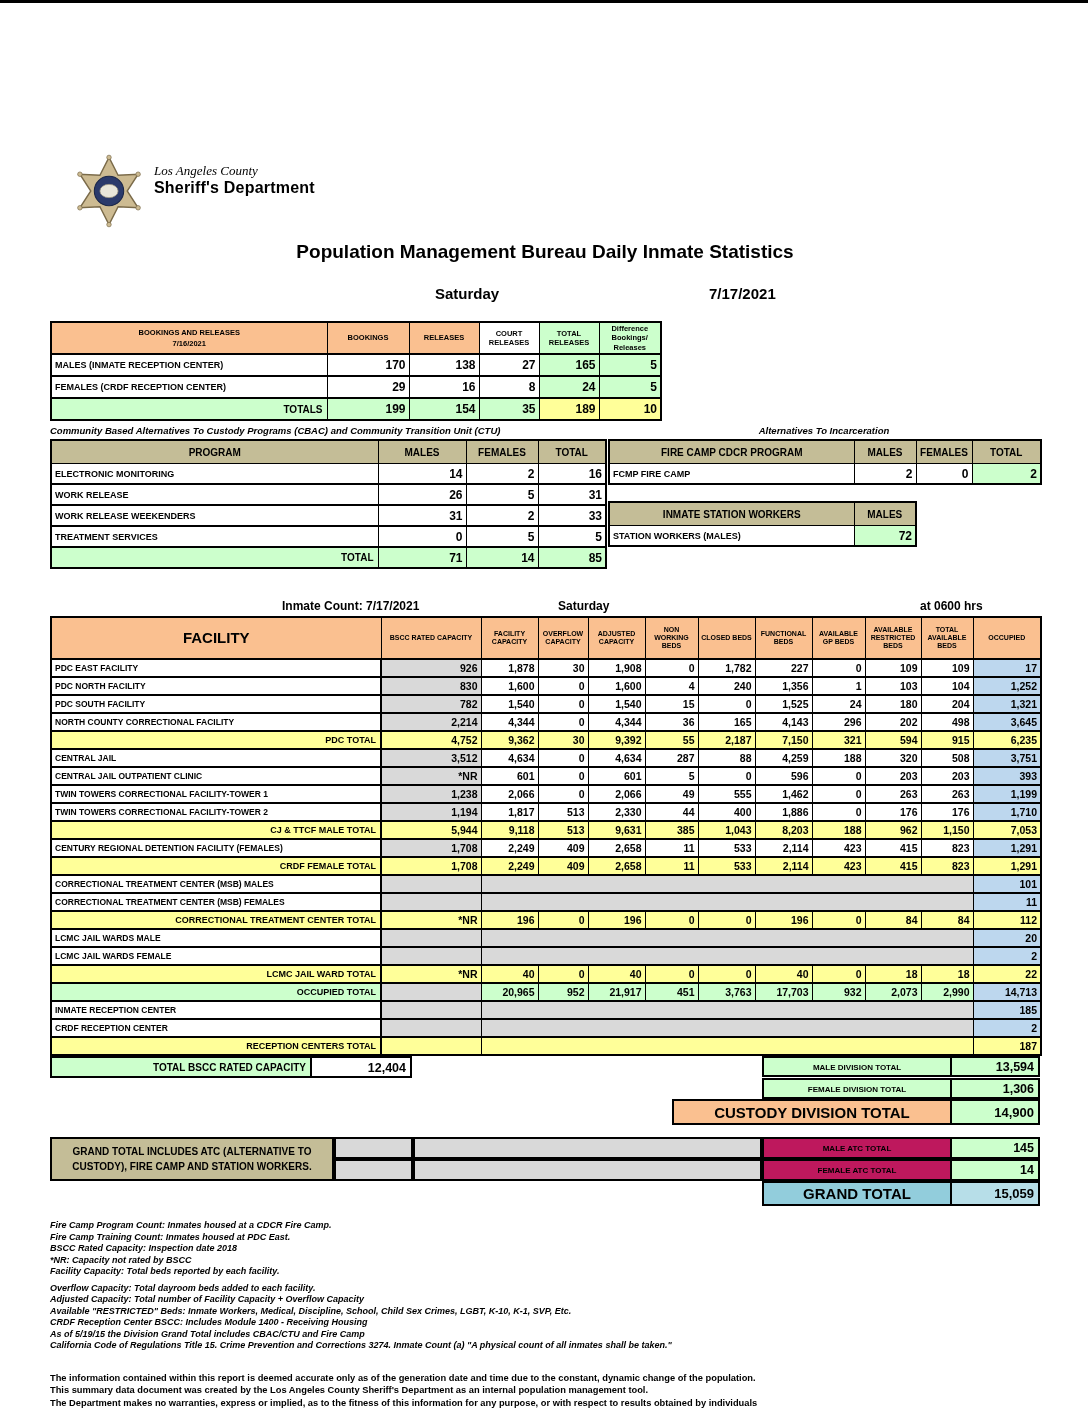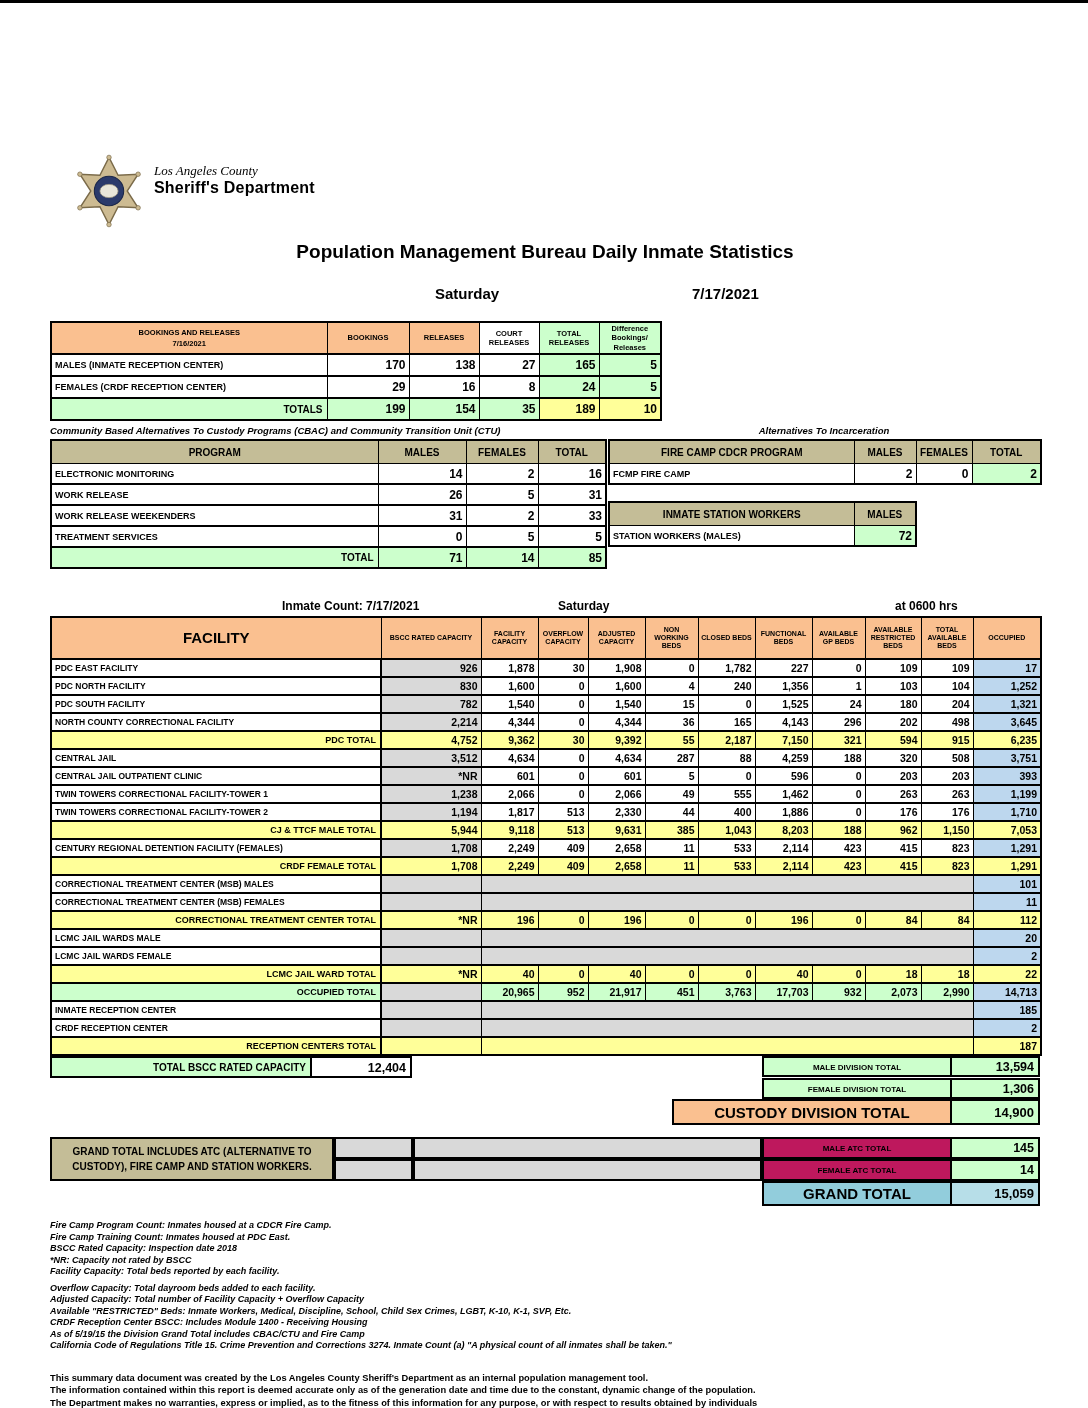--- a/index.html
+++ b/index.html
@@ -8,21 +8,21 @@
   .page{padding:0 48px 0 50px;width:990px;}
 
   
   .logo-row{display:flex;align-items:flex-start;margin-top:146px;margin-left:24px;height:84px;}
   .agency{margin-left:10px;margin-top:14px;}
   .agency-l1{font-family:"Liberation Serif",serif;font-style:italic;font-size:13px;}
   .agency-l2{font-weight:bold;font-size:16px;letter-spacing:.2px;}
   .main-title{text-align:center;font-weight:bold;font-size:19px;margin-top:8px;}
   .date-row{position:relative;height:20px;margin-top:22px;font-weight:bold;font-size:15px;}
   .date-row .day{position:absolute;left:385px;}
-  .date-row .date{position:absolute;left:642px;}
+  .date-row .date{position:absolute;left:659px;}
 
   
   table{border-collapse:collapse;table-layout:fixed;}
   td,th{border:1px solid #000;overflow:hidden;white-space:nowrap;}
   .num{text-align:right;padding-right:3px;font-weight:bold;}
   .lbl{text-align:left;padding-left:3px;font-weight:bold;}
 
   
   .bookings{width:610px;margin-top:16px;border:2px solid #000;}
   .bookings th,.bookings td{border-bottom-width:2px;}
@@ -45,21 +45,21 @@
   .cbac td.lbl,.fire td.lbl,.station td.lbl{font-size:9px;}
   .cbac .tot td{background:#CCFFCC;}
   .cbac .tot .tlbl{text-align:right;padding-right:4px;font-weight:bold;font-size:10px;}
   .ati-title{text-align:center;font-weight:bold;font-style:italic;font-size:9.5px;margin-bottom:3px;}
   .station{margin-top:16px;}
 
   
   .count-caption{position:relative;height:17px;margin-top:30px;font-weight:bold;font-size:12px;}
   .count-caption .c1{position:absolute;left:232px;}
   .count-caption .c2{position:absolute;left:508px;}
-  .count-caption .c3{position:absolute;left:845px;}
+  .count-caption .c3{position:absolute;left:870px;}
 
   
   .facility{width:990px;border:2px solid #000;}
   .facility th{background:#FAC090;font-size:7px;font-weight:bold;text-align:center;white-space:normal;line-height:1.2;height:38px;border-bottom:2px solid #000;}
   .facility th.fac{font-size:15px;}
   .facility td{height:14px;font-size:10.5px;border-bottom-width:2px;}
   .facility td.f-label{font-size:8.5px;text-align:left;padding-left:3px;font-weight:bold;border-right:2px solid #000;}
   .facility td.f-bscc{background:#D9D9D9;text-align:right;padding-right:3px;font-weight:bold;}
   .facility td.f-num{text-align:right;padding-right:3px;font-weight:bold;}
   .facility td.f-occ{background:#BDD7EE;text-align:right;padding-right:3px;font-weight:bold;}
@@ -623,18 +623,18 @@
         <div class="fn-line">Overflow Capacity: Total dayroom beds added to each facility.</div>
         <div class="fn-line">Adjusted Capacity: Total number of Facility Capacity + Overflow Capacity</div>
         <div class="fn-line">Available "RESTRICTED" Beds: Inmate Workers, Medical, Discipline, School, Child Sex Crimes,  LGBT, K-10, K-1, SVP, Etc.</div>
         <div class="fn-line">CRDF Reception Center BSCC: Includes Module 1400 - Receiving Housing</div>
         <div class="fn-line">As of 5/19/15 the Division Grand Total includes CBAC/CTU and Fire Camp</div>
         <div class="fn-line">California Code of Regulations Title 15. Crime Prevention and Corrections 3274. Inmate Count (a) "A physical count of all inmates shall be taken."</div>
       </div>
   </div>
 
   <div class="disclaimer">
+      <div class="dc-line">The information contained within this report is deemed accurate only as of the generation date and time due to the constant, dynamic change of the population.</div>
       <div class="dc-line">This summary data document was created by the Los Angeles County Sheriff's Department as an internal population management tool.</div>
-      <div class="dc-line">The information contained within this report is deemed accurate only as of the generation date and time due to the constant, dynamic change of the population.</div>
       <div class="dc-line">The Department makes no warranties, express or implied, as to the fitness of this information for any purpose, or with respect to results obtained by individuals</div>
     </div>
 
 </div>
 
 </body></html>

